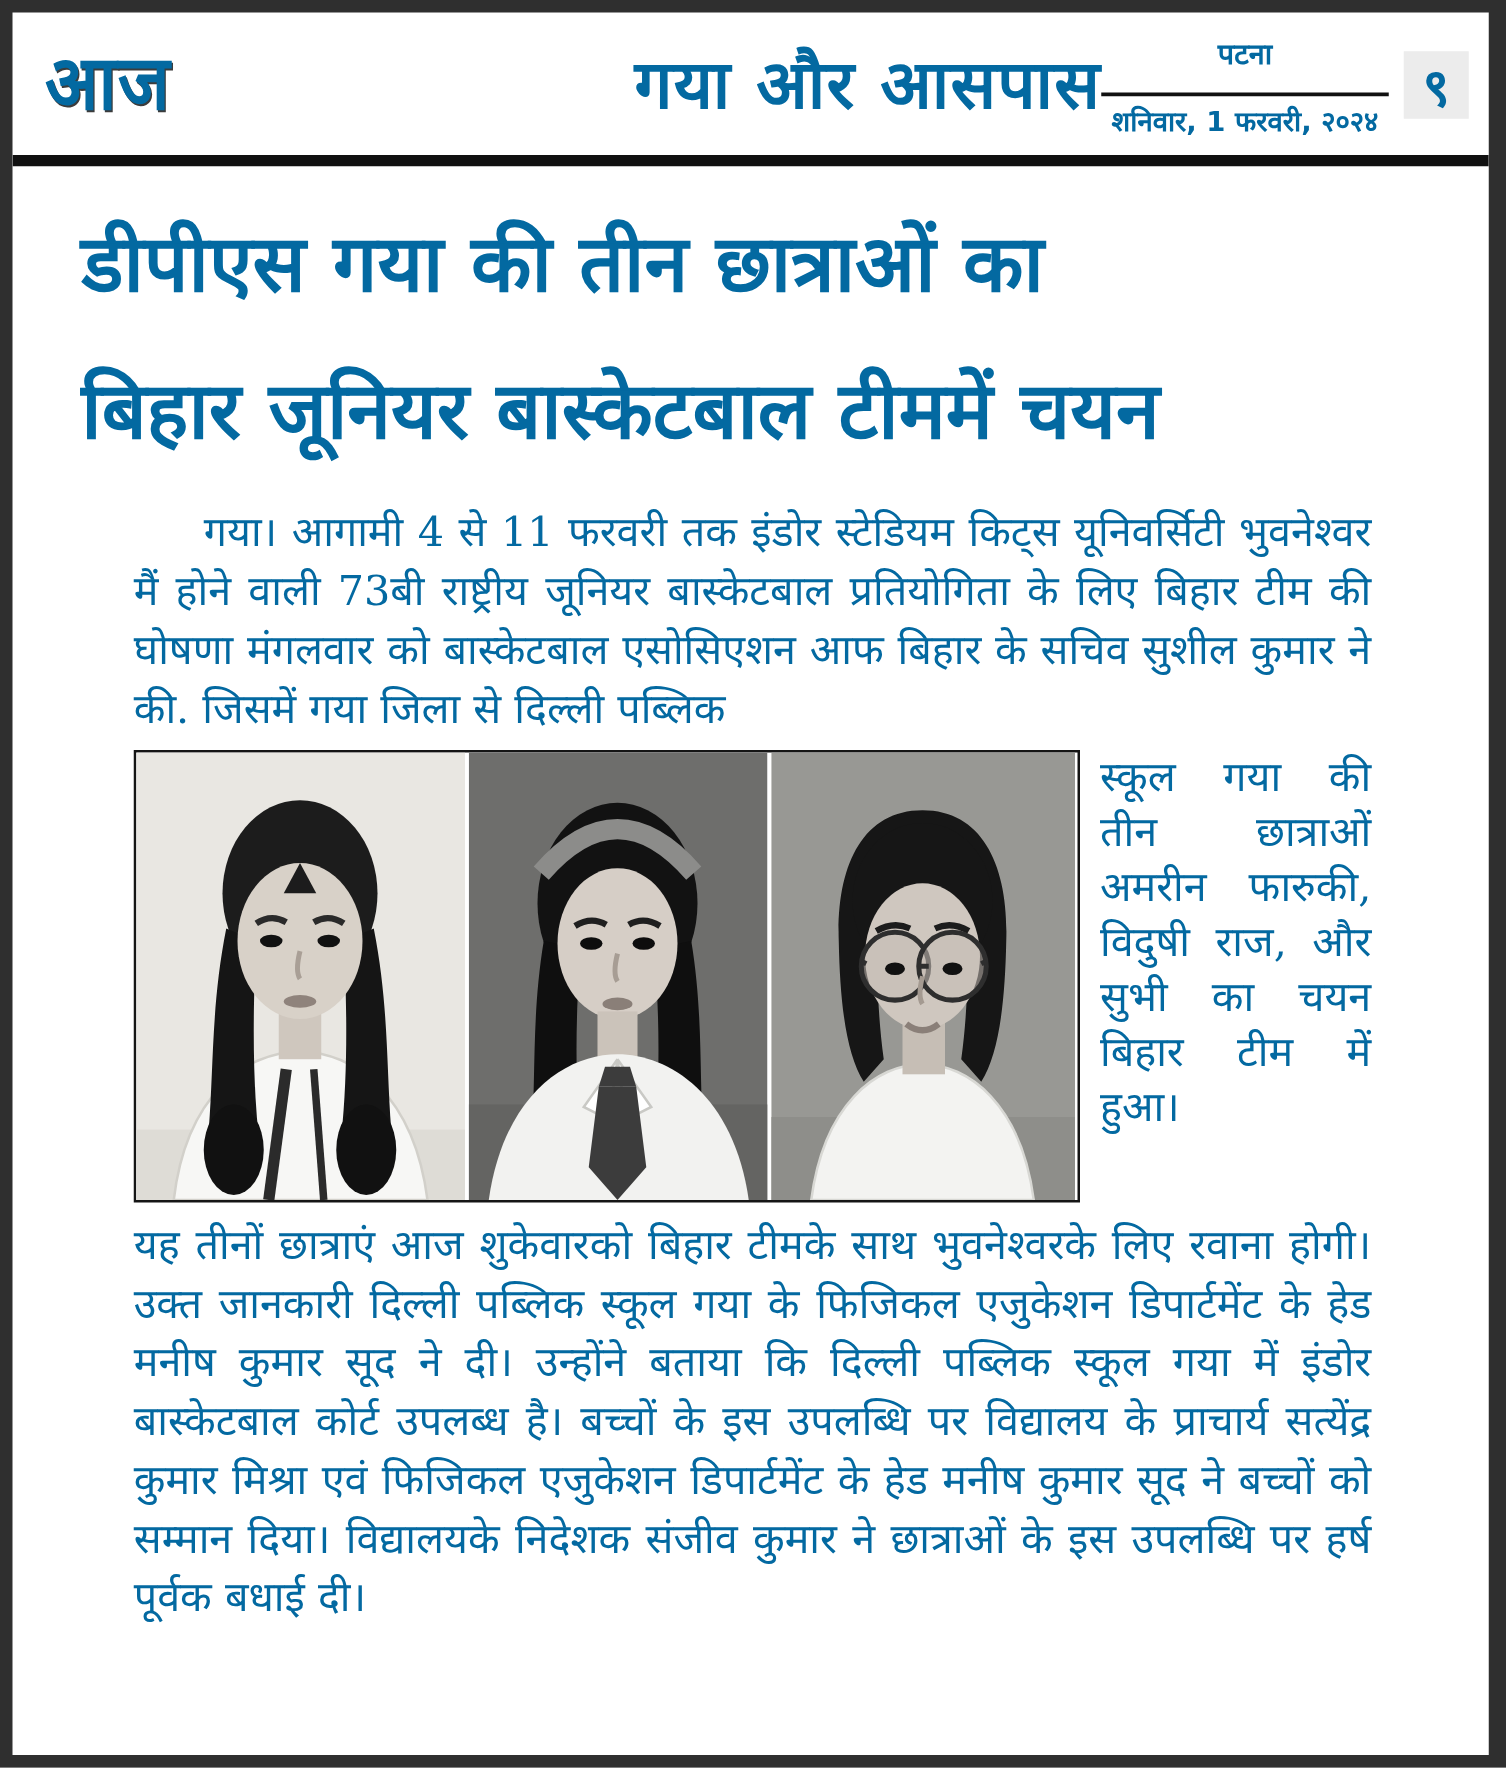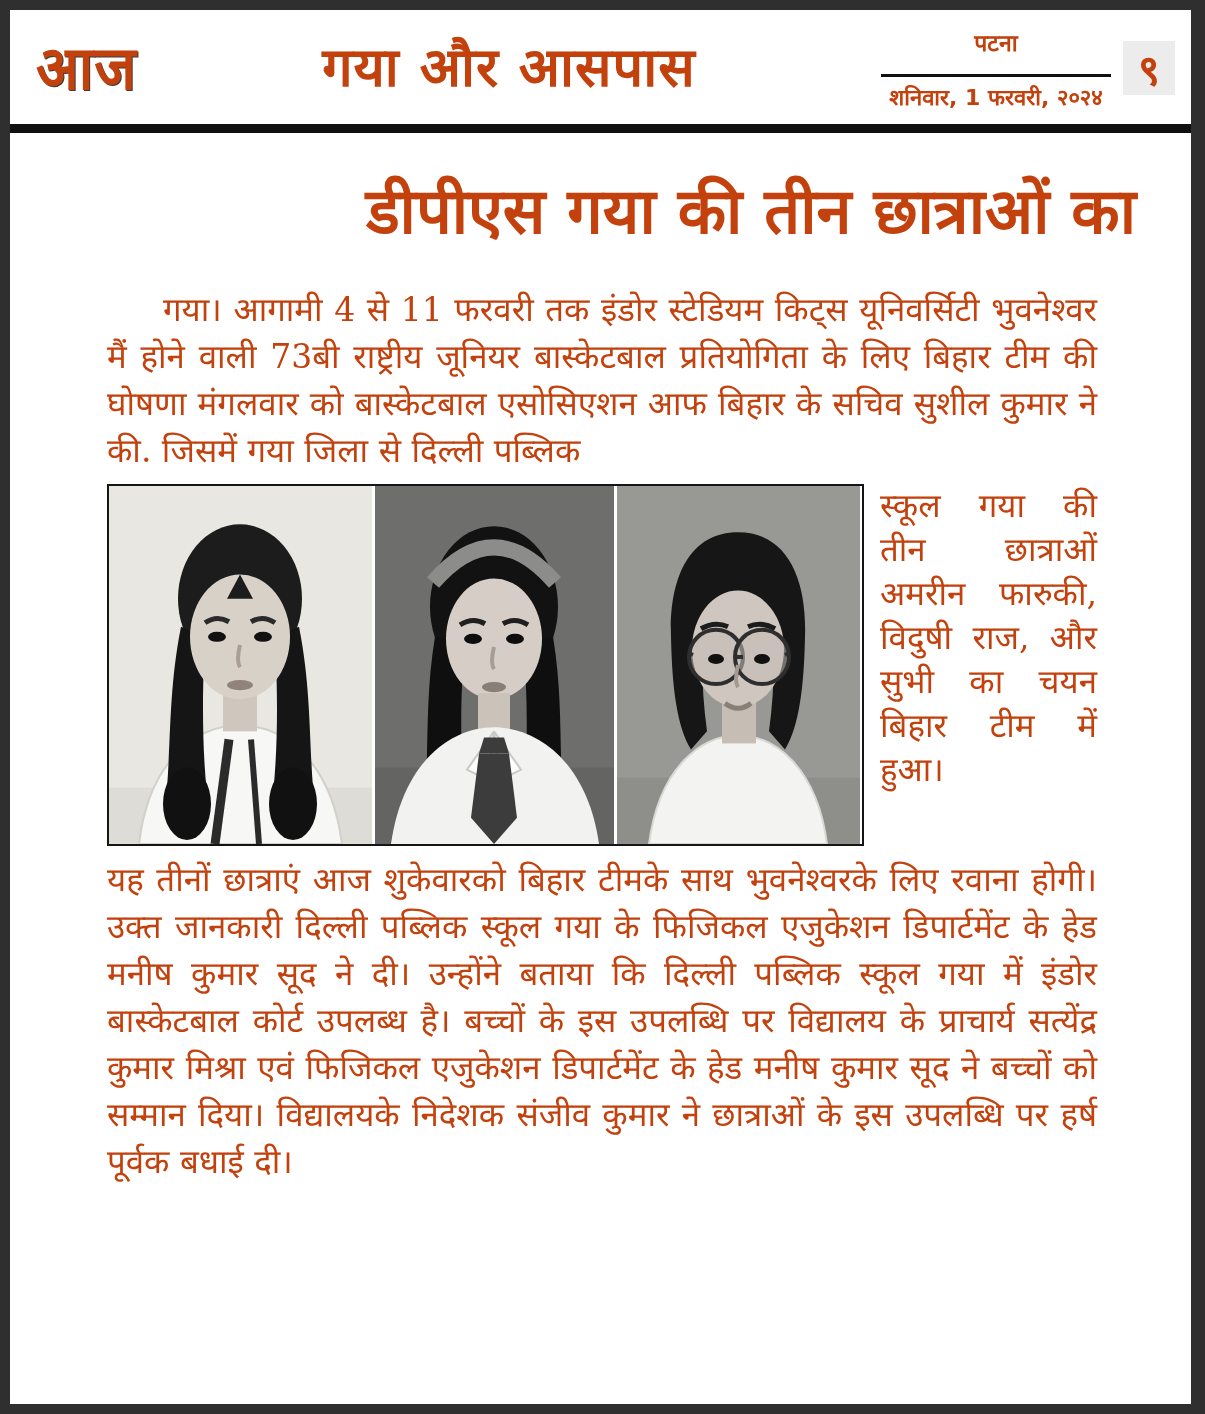--- a/index.html
+++ b/index.html
@@ -1,36 +1,36 @@
 <!DOCTYPE html>
 <html lang="hi"><head>
 <meta charset="utf-8">
 <style>
   html,body{margin:0;padding:0;background:#4a4a4a;}
   .page{
     width:1205px;height:1414px;box-sizing:border-box;background:#ffffff;
     border:10px solid #2f2f2f;border-right-width:14px;
-    font-family:"DejaVu Sans",sans-serif;color:#c2410c;overflow:hidden;position:relative;
+    font-family:"DejaVu Sans",sans-serif;color:#0369a1;overflow:hidden;position:relative;
   }
   
   .masthead-row{display:flex;align-items:center;padding:14px 16px 0 26px;height:88px;}
   .logo{font-size:56px;font-weight:900;line-height:1;letter-spacing:1px;
         text-shadow:1px 1px 0 #3c3c3c;transform:scaleY(1.08);}
-  .section-title{flex:1;text-align:center;font-size:54px;font-weight:800;line-height:1;
+  .section-title{flex:1;text-align:right;font-size:54px;font-weight:800;line-height:1;
         letter-spacing:1px;}
   .edition-block{width:230px;text-align:center;flex:none;}
   .edition{display:block;font-size:23px;font-weight:700;border-bottom:3px solid #111;
         padding-bottom:16px;margin-bottom:4px;}
   .date{display:block;font-size:22px;font-weight:700;white-space:nowrap;}
   .page-number{width:52px;height:54px;background:#ececec;margin-left:12px;flex:none;
         display:flex;align-items:center;justify-content:center;
         font-size:42px;font-weight:900;}
   .header-rule{height:9px;background:#101010;margin-top:12px;}
   
-  .headline{margin:20px 55px 6px;text-align:right;font-family:"DejaVu Serif",serif;
+  .headline{margin:20px 55px 6px;text-align:left;font-family:"DejaVu Serif",serif;
         font-size:63px;font-weight:800;line-height:1.85;}
   .headline span{display:block;}
   
   .article{padding:10px 94px 0 97px;font-family:"DejaVu Serif",serif;
         font-size:33px;line-height:47px;text-align:justify;}
   .para1{margin:0 0 10px 0;text-indent:56px;}
   .photo-row{display:flex;gap:16px;margin:2px 0 10px 0;}
   .photo-strip{flex:none;width:757px;height:362px;box-sizing:border-box;
         border:2px solid #151515;background:#fff;display:flex;gap:3px;}
   .photo{height:100%;flex:none;}
@@ -49,20 +49,21 @@
     <div class="edition-block">
       <span class="edition">पटना</span>
       <span class="date">शनिवार, 1 फरवरी, २०२४</span>
     </div>
     <div class="page-number">९</div>
   </div>
   <div class="header-rule"></div>
 
   <h1 class="headline">
     <span>डीपीएस गया की तीन छात्राओं का</span>
+    <span>बिहार जूनियर बास्केटबाल टीममें चयन</span>
   </h1>
 
   <div class="article">
     <p class="para1">गया। आगामी 4 से 11 फरवरी तक इंडोर स्टेडियम किट्स यूनिवर्सिटी भुवनेश्वर मैं होने वाली 73बी राष्ट्रीय जूनियर बास्केटबाल प्रतियोगिता के लिए बिहार टीम की घोषणा मंगलवार को बास्केटबाल एसोसिएशन आफ बिहार के सचिव सुशील कुमार ने की. जिसमें गया जिला से दिल्ली पब्लिक</p>
 
     <div class="photo-row">
       <div class="photo-strip">
 
         <div class="photo" style="width:263px;">
           <svg viewBox="0 0 263 356" preserveAspectRatio="none">

